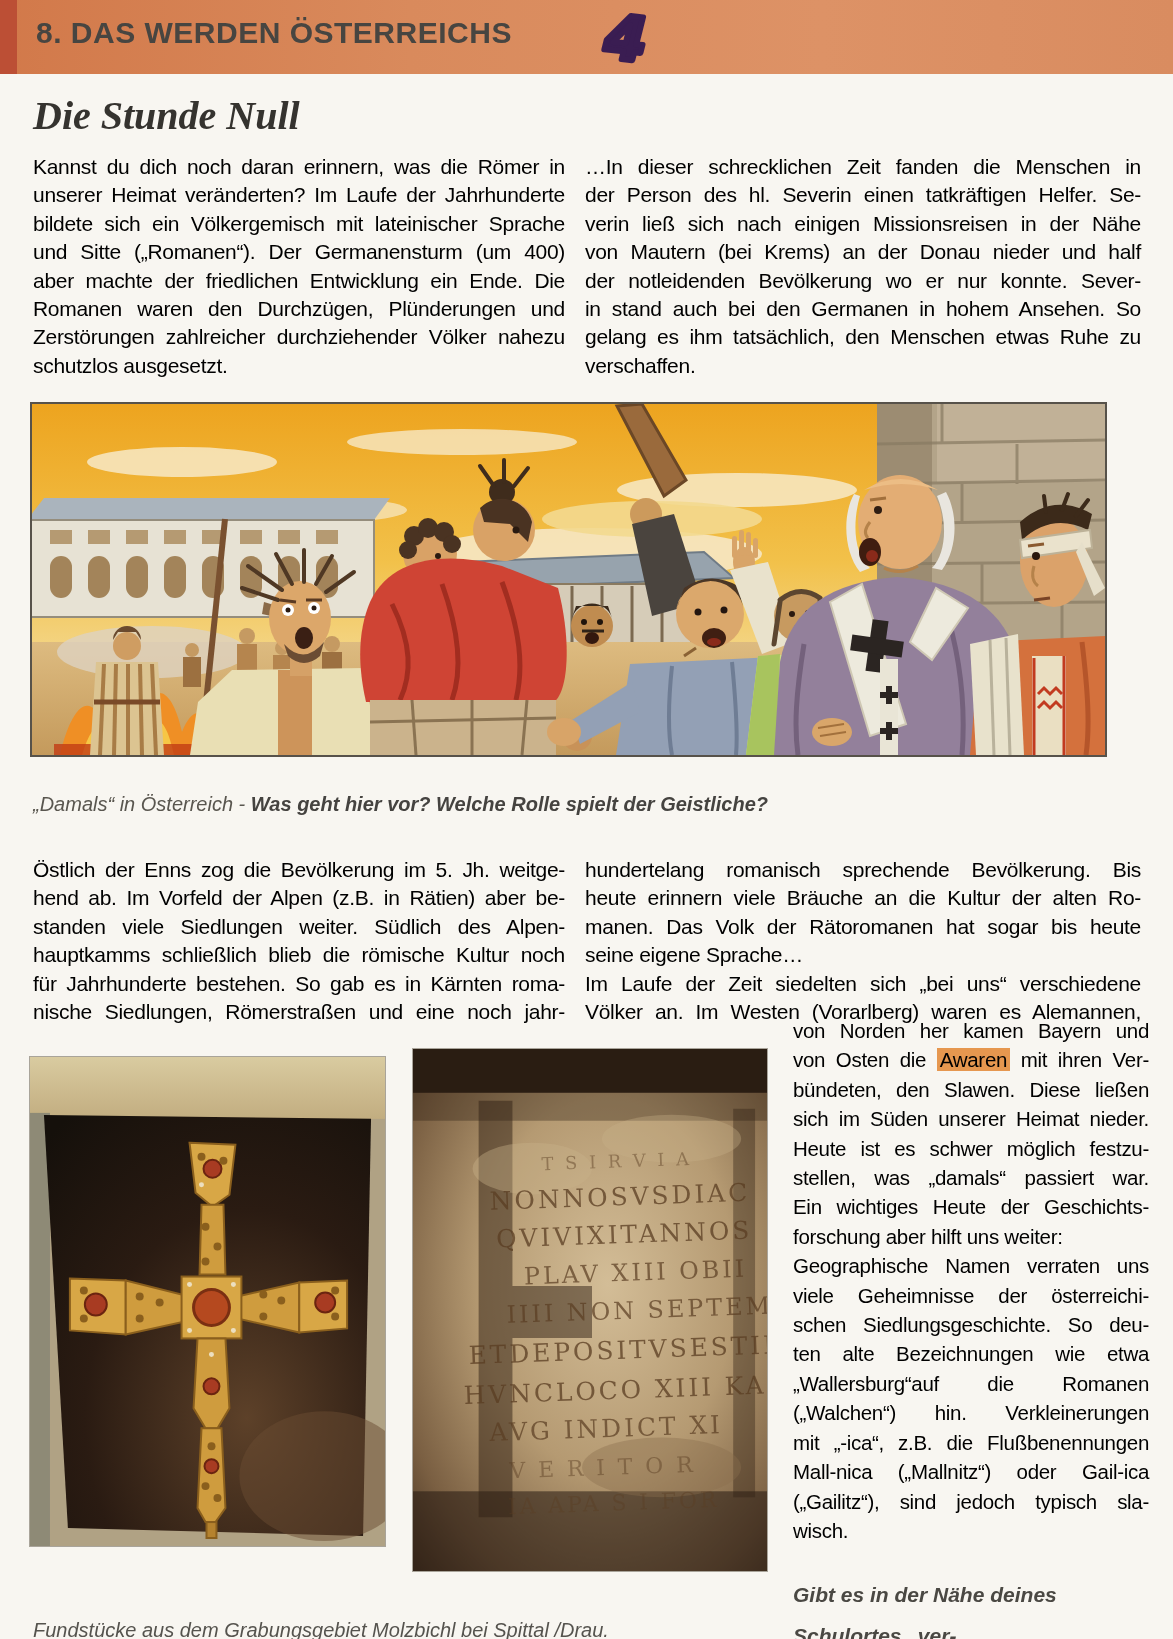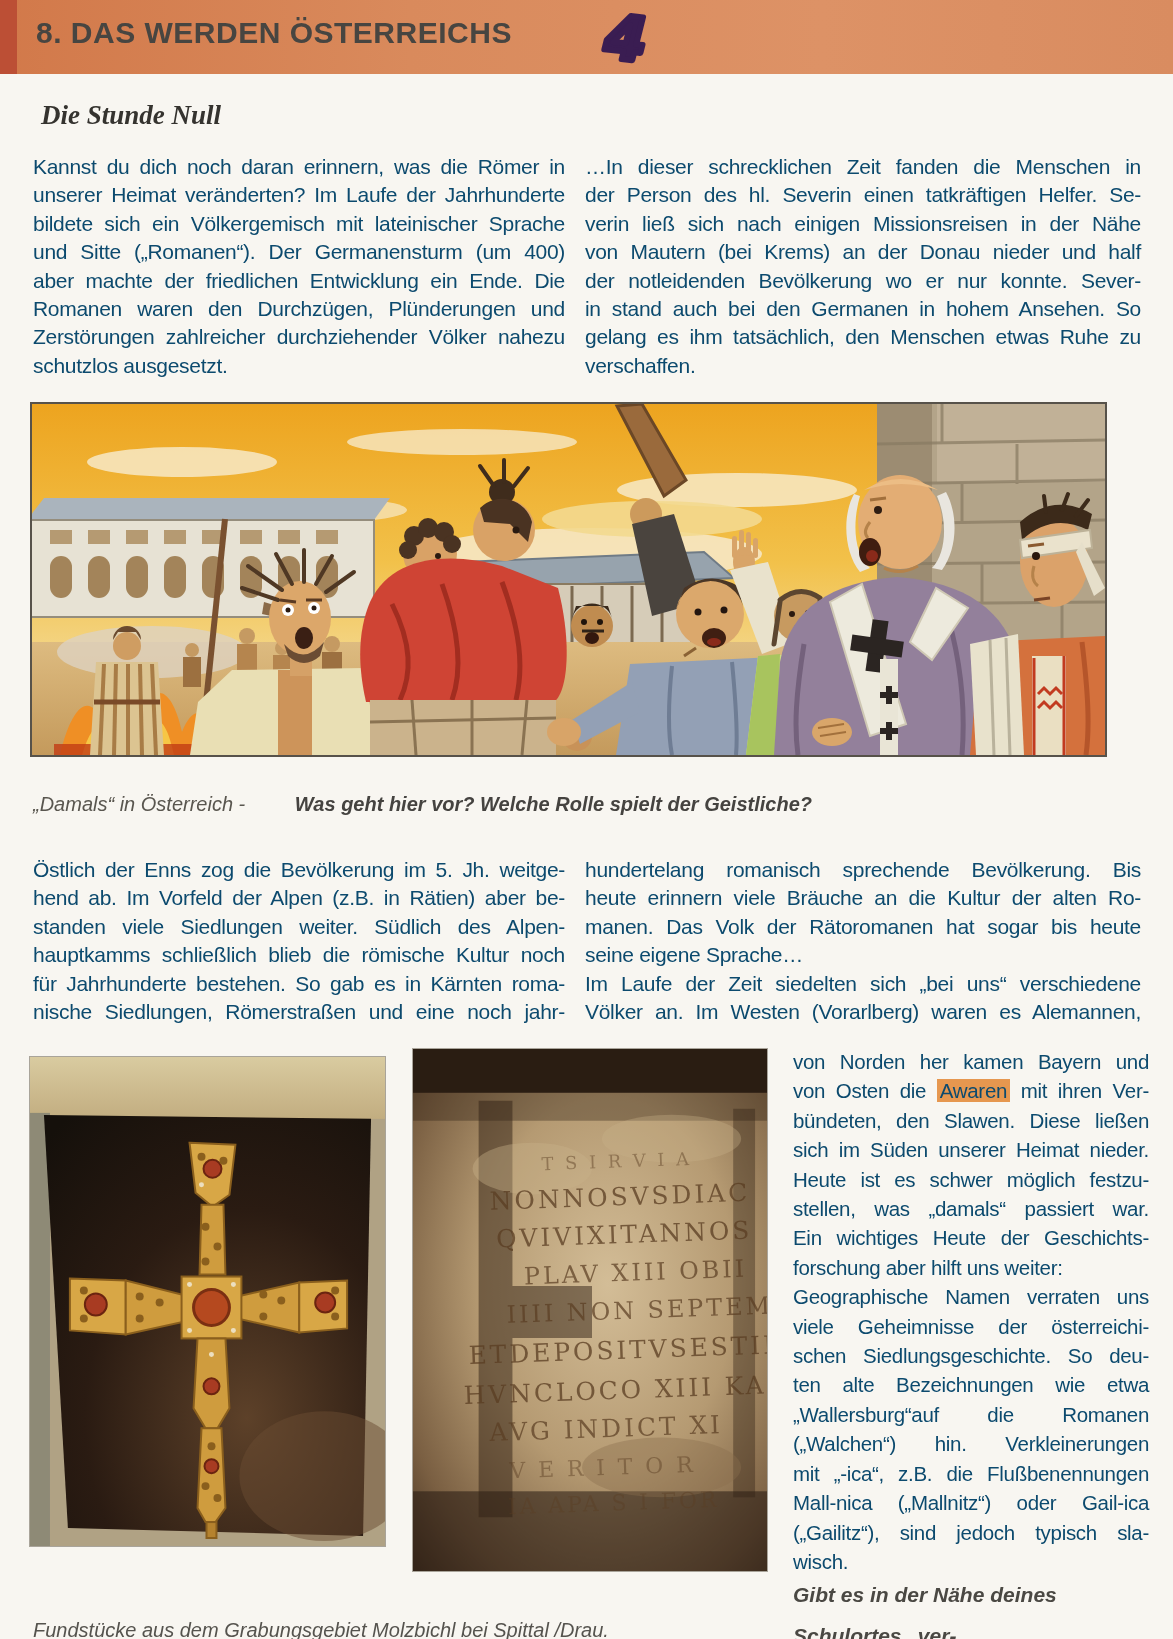--- a/index.html
+++ b/index.html
@@ -9,41 +9,41 @@
     font-family:"Liberation Sans",sans-serif;color:#66635d;
   }
   
   .header-band{position:absolute;left:0;top:0;width:1173px;height:74px;
     background:linear-gradient(90deg,#d2794a 0%,#d98a5c 35%,#dd9266 70%,#d98c60 100%);}
   .red-strip{position:absolute;left:0;top:0;width:17px;height:74px;background:#bc4f35;}
   .header-title{position:absolute;left:36px;top:16px;margin:0;
     font-size:30px;font-weight:bold;letter-spacing:.5px;color:#474541;}
   .mark4{position:absolute;left:596px;top:2px;width:70px;height:72px;}
   
-  .section-title{position:absolute;left:33px;top:92px;margin:8px;
+  .section-title{position:absolute;left:33px;top:92px;margin:0;
     font-family:"Liberation Serif","DejaVu Serif",serif;
-    font-style:italic;font-weight:bold;font-size:27px;color:#35332f;}
+    font-style:italic;font-weight:bold;font-size:40px;color:#35332f;}
   
-  .tcol{position:absolute;font-size:21px;letter-spacing:-.3px;color:#0c4a6e;}
+  .tcol{position:absolute;font-size:21px;letter-spacing:-.3px;color:#000000;}
   .tcol .line{text-align:justify;text-align-last:justify;line-height:28.4px;}
   .tcol .line.no-just{text-align-last:left;}
   .col-l1{left:33px;top:153px;width:532px;}
   .col-r1{left:585px;top:153px;width:556px;}
   .col-l2{left:33px;top:856px;width:532px;}
   .col-r2{left:585px;top:856px;width:556px;}
-  .col-narrow{left:793px;top:1016px;width:356px;font-size:20.5px;margin-top:31px;}
+  .col-narrow{left:793px;top:1016px;width:356px;font-size:20.5px;}
   .col-narrow .line{line-height:29.4px;}
   .hl{background:#e6974f;padding:0 3px;}
   
   .illustration{position:absolute;left:30px;top:402px;width:1077px;height:355px;margin:0;
     border:2px solid #57524a;box-sizing:border-box;background:#f2c14a;}
   .illustration svg{display:block;width:100%;height:100%;}
   .caption1{position:absolute;left:33px;top:793px;width:1100px;font-size:20px;font-style:italic;}
   .cap-pre{color:#59564f;}
-  .cap-q{font-weight:bold;color:#454340;margin-left:44px;}
+  .cap-q{font-weight:bold;color:#454340;}
   
   .photo{position:absolute;margin:0;border:1px solid #a9a49a;box-sizing:border-box;}
   .photo svg{display:block;width:100%;height:100%;}
   .photo-cross{left:29px;top:1056px;width:357px;height:491px;}
   .photo-stone{left:412px;top:1048px;width:356px;height:524px;}
   .stone-text{font-family:"DejaVu Serif","Liberation Serif",serif;}
   
   .caption2{position:absolute;left:33px;top:1584px;width:580px;
     font-size:20px;font-style:italic;color:#55534e;margin-top:33px;}
   .caption2 .line{line-height:26px;}

